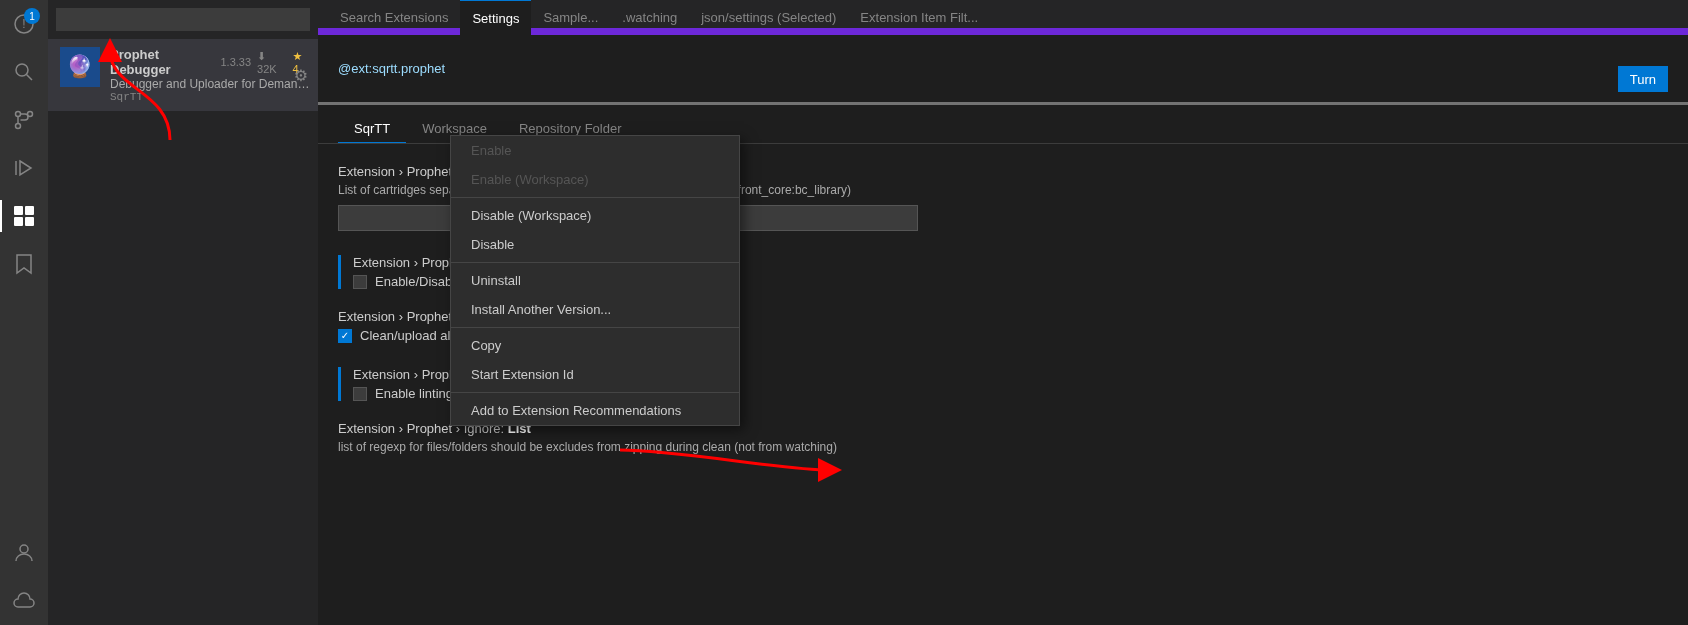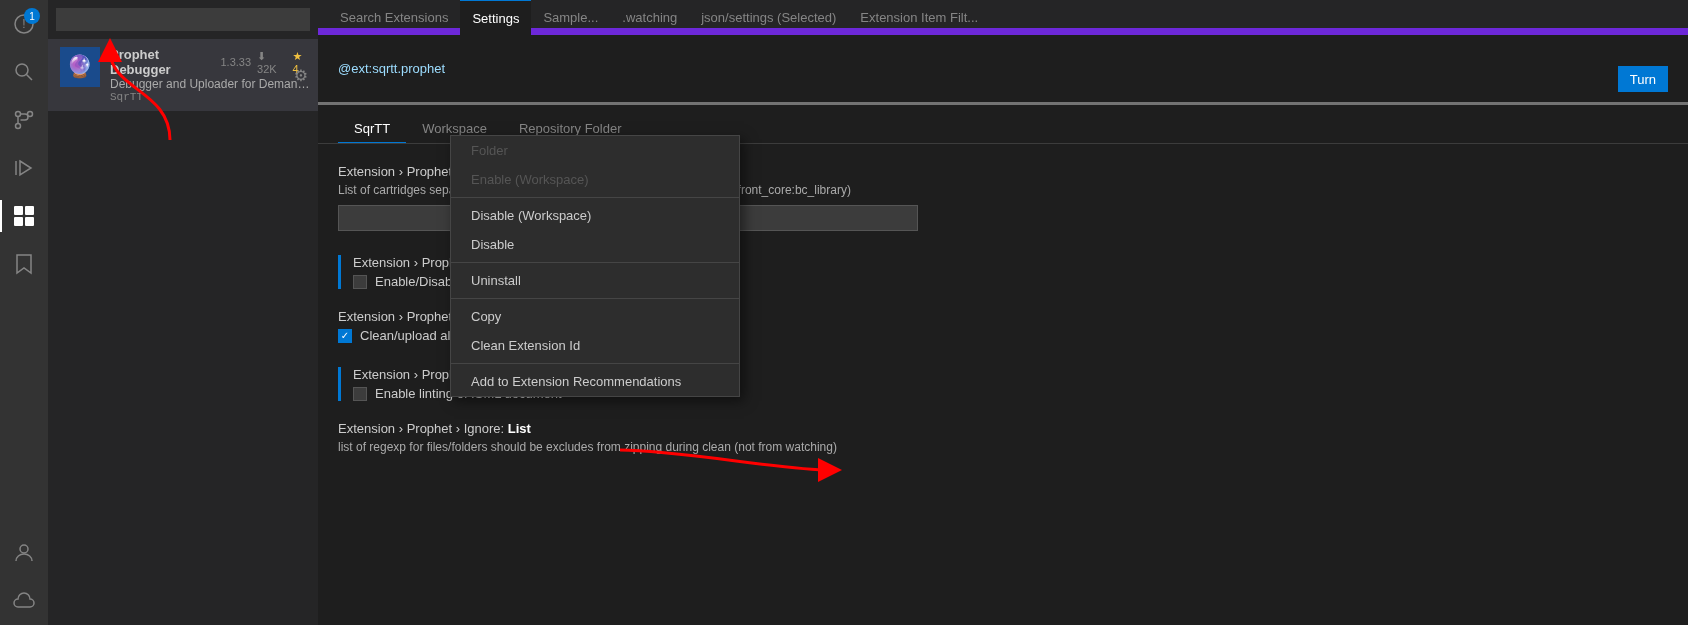--- a/index.html
+++ b/index.html
@@ -386,30 +386,31 @@
         <span class="extension-stars">★ <span>4</span></span>
       </div>
       <div class="extension-desc">Debugger and Uploader for Demandw... (Sales...</div>
       <div class="extension-author">SqrTT</div>
     </div>
     <div class="gear-btn">⚙</div>
   </div>
 </div>
 
 <div class="context-menu">
-  <div class="menu-item disabled">Folder</div>
+  <div class="menu-item disabled">Enable</div>
   <div class="menu-item disabled">Enable (Workspace)</div>
   <div class="menu-divider"></div>
   <div class="menu-item">Disable (Workspace)</div>
   <div class="menu-item">Disable</div>
   <div class="menu-divider"></div>
   <div class="menu-item">Uninstall</div>
+  <div class="menu-item">Install Another Version...</div>
   <div class="menu-divider"></div>
   <div class="menu-item">Copy</div>
-  <div class="menu-item">Clean Extension Id</div>
+  <div class="menu-item">Start Extension Id</div>
   <div class="menu-divider"></div>
   <div class="menu-item">Add to Extension Recommendations</div>
 </div>
 
 <div class="main-content">
 
   <div class="tabs-bar">
     <div class="tab">Search Extensions</div>
     <div class="tab active">Settings</div>
     <div class="tab">Sample...</div>

